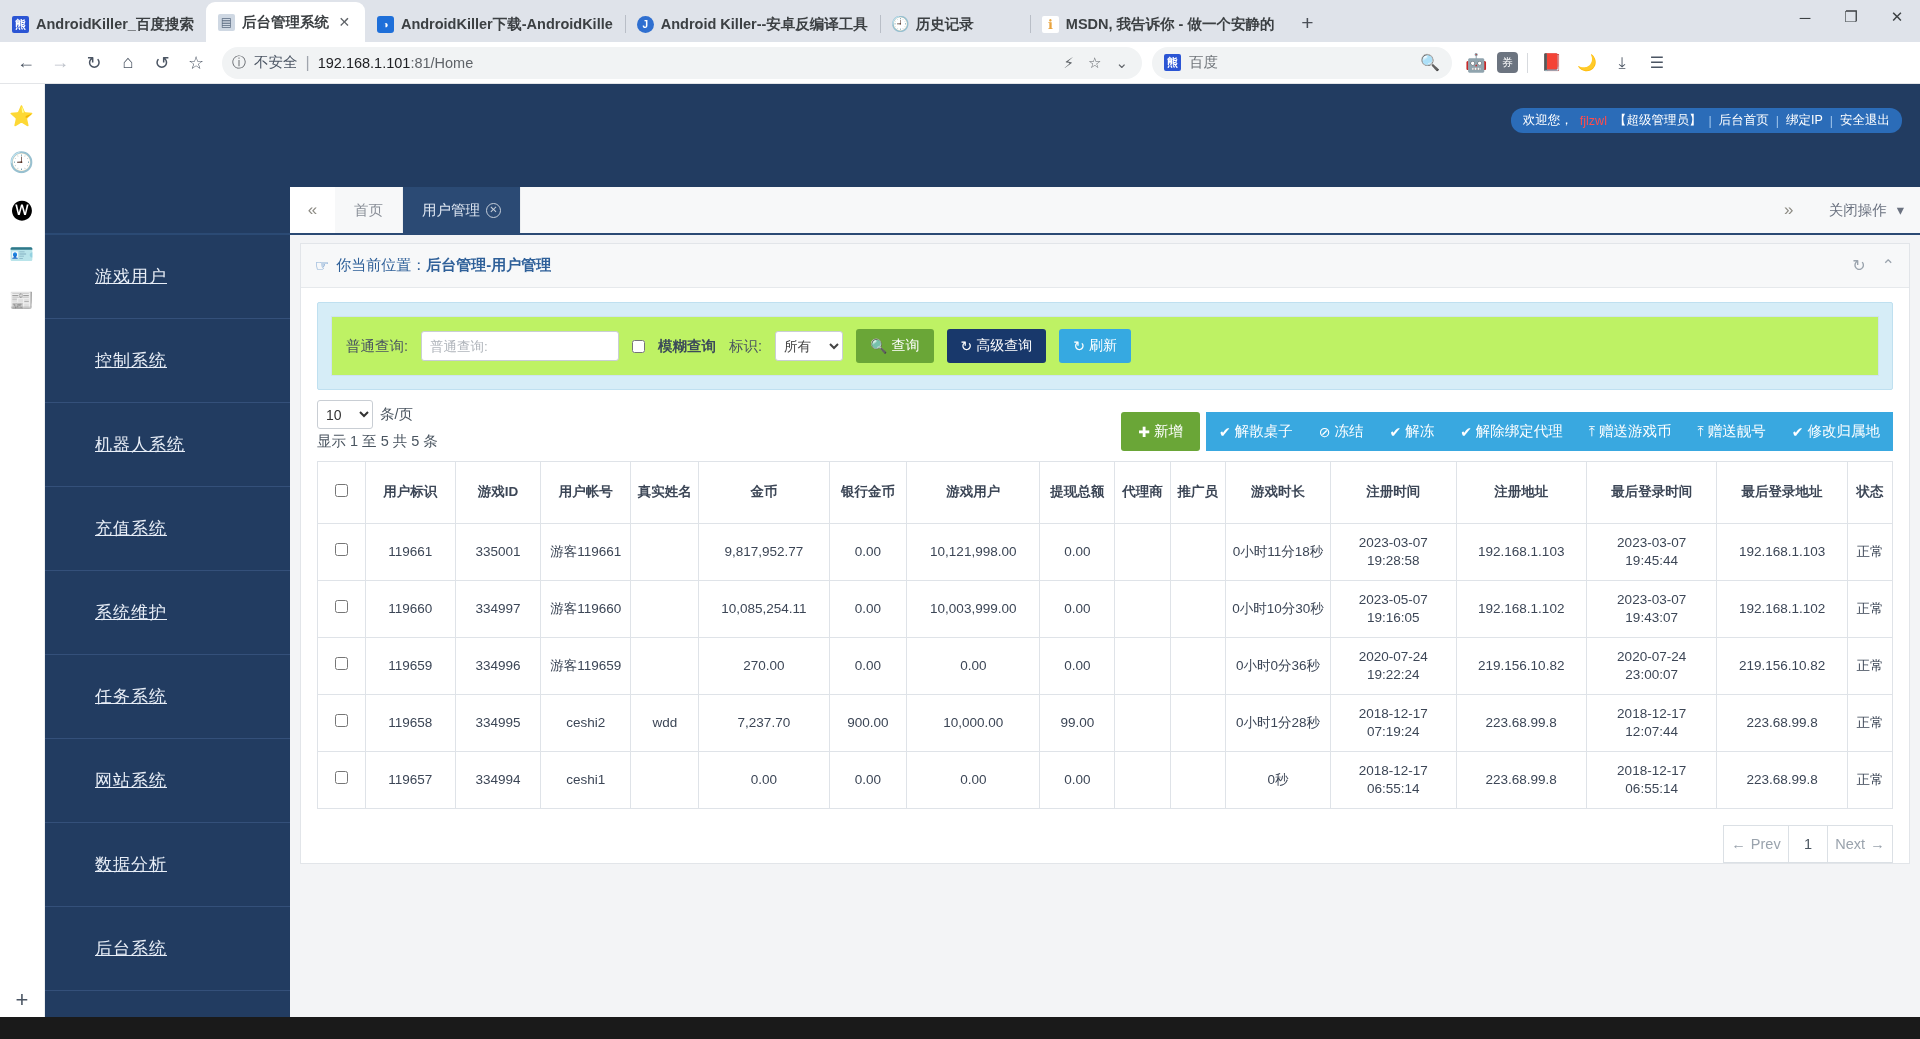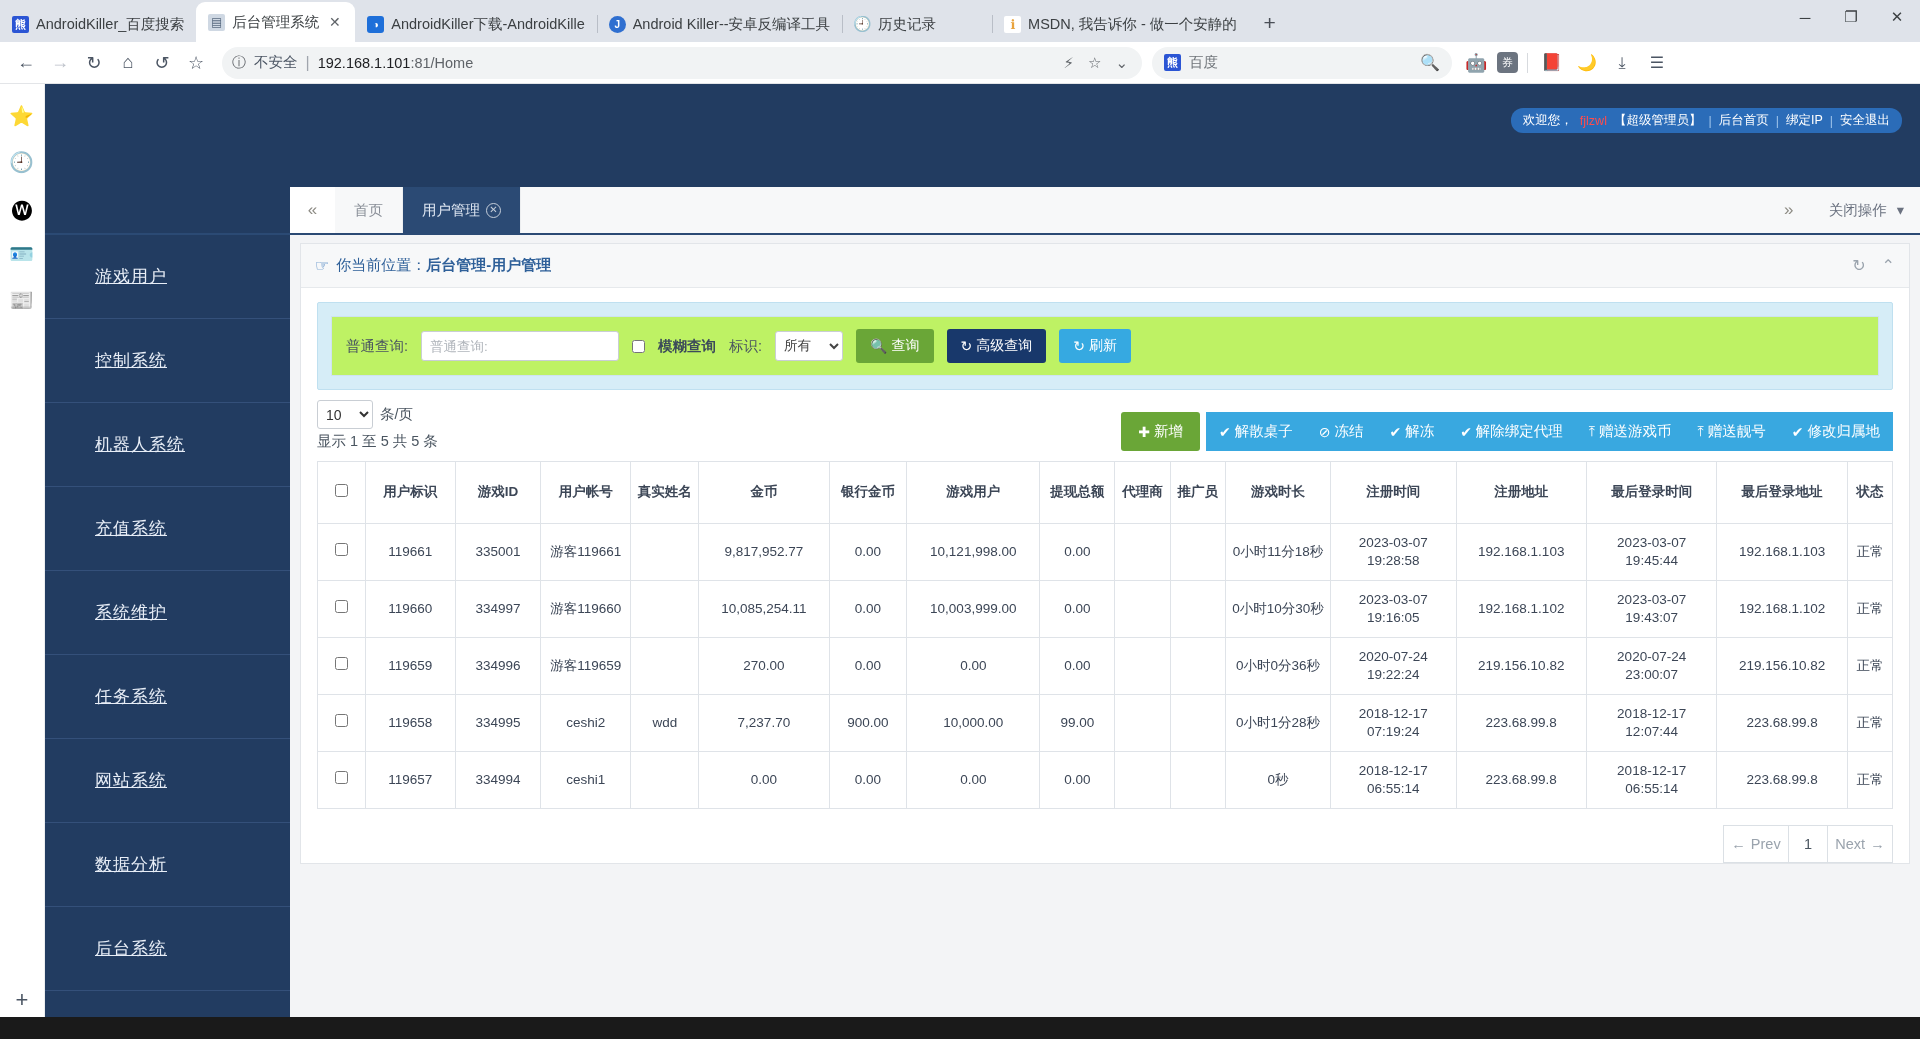--- a/index.html
+++ b/index.html
@@ -15,21 +15,21 @@
     position: relative;
   }
   .tab {
     height: 36px; display: flex; align-items: center; gap: 7px;
     padding: 0 12px; font-size: 14px; color: #3c4043;
     max-width: 260px; min-width: 150px; position: relative;
     border-radius: 9px 9px 0 0;
   }
   .tab .tab-title {
     white-space: nowrap; overflow: hidden; text-overflow: clip;
-    flex: 1; font-size: 14.5px;
+    flex: 1; font-size: 14.5px; font-weight: bold;
   }
   .tab.active { background: #fff; height: 40px; }
   .tab.inactive { background: transparent; }
   .tab.inactive + .tab.inactive::before,
   .tab.inactive::before {
     content: ""; position: absolute; left: 0; top: 9px; bottom: 9px;
     width: 1px; background: #b9bec7;
   }
   .tab.active::before, .tab:first-child::before { display: none; }
   .tab.active + .tab::before { display: none; }
@@ -208,21 +208,21 @@
     width: 198px; height: 30px; border: 1px solid #c9ced4; border-radius: 3px;
     padding: 0 8px; font-size: 13.5px; color: #333; background: #fff;
     font-family: "Liberation Sans", sans-serif;
   }
   .txtinput::placeholder { color: #b0b5bb; }
   .chk { width: 13px; height: 13px; }
   .bold-lbl { font-size: 14.5px; color: #3c4b5a; font-weight: bold; }
   .selbox {
     width: 68px; height: 30px; border: 1px solid #c9ced4; border-radius: 3px;
     background: #fff; font-size: 13.5px; color: #444; padding: 0 4px;
-    font-family: Liberation Mono, monospace;
+    font-family: Liberation Sans, sans-serif;
   }
   .btn {
     height: 34px; border: none; border-radius: 3px; color: #fff;
     font-size: 14px; padding: 0 14px; display: inline-flex; align-items: center;
     gap: 4px; cursor: pointer; font-family: "Liberation Sans", sans-serif;
   }
   .btn-green { background: #6aa637; }
   .btn-navy { background: #18386b; }
   .btn-cyan { background: #36a9e1; }
 
@@ -604,21 +604,21 @@
                   <td>334997</td>
                   <td>游客119660</td>
                   <td></td>
                   <td class="num">10,085,254.11</td>
                   <td class="num">0.00</td>
                   <td class="num">10,003,999.00</td>
                   <td class="num">0.00</td>
                   <td></td>
                   <td></td>
                   <td>0小时10分30秒</td>
-                  <td>2023-03-07 19:16:05</td>
+                  <td>2023-05-07 19:16:05</td>
                   <td>192.168.1.102</td>
                   <td>2023-03-07 19:43:07</td>
                   <td>192.168.1.102</td>
                   <td class="ok">正常</td>
                 </tr>
                 <tr>
                   <td><input type="checkbox" style=""></td>
                   <td>119659</td>
                   <td>334996</td>
                   <td>游客119659</td>

